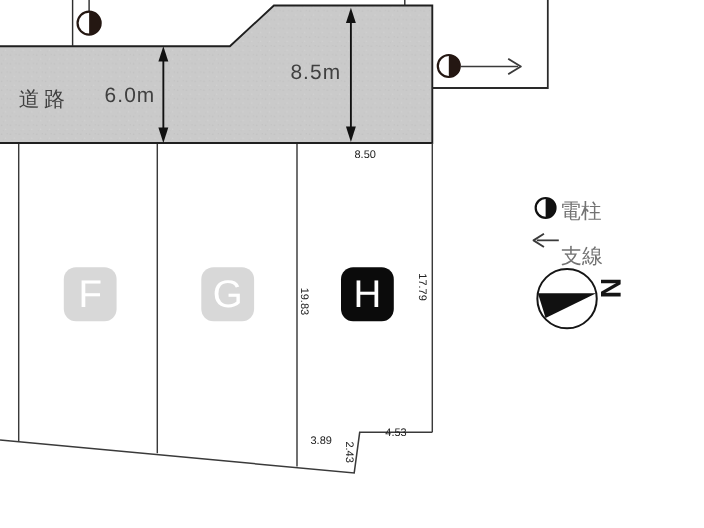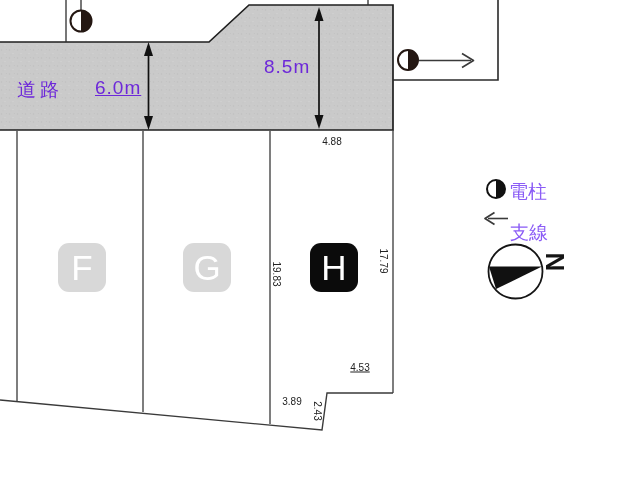--- a/index.html
+++ b/index.html
@@ -2,31 +2,31 @@
 <html><head>
 <meta charset="utf-8">
 <style>
   html,body{margin:0;padding:0;background:#ffffff;}
   .canvas{
     position:relative;width:640px;height:480px;background:#ffffff;overflow:hidden;
     font-family:"Liberation Sans","DejaVu Sans",sans-serif;color:#1e1e1e;
   }
   .canvas svg{position:absolute;left:0;top:0;}
   .lbl{position:absolute;white-space:nowrap;color:#1e1e1e;}
-  .big{font-size:19px;letter-spacing:1px;color:#6d28d9;}
+  .big{font-size:19px;letter-spacing:1px;color:#404040;}
   .dim{font-size:10px;color:#222;transform:translate(-50%,-50%);}
   .dim.rot{transform:translate(-50%,-50%) rotate(90deg);}
   .badge{
     position:absolute;width:48px;height:49px;border-radius:11px;
     display:flex;align-items:center;justify-content:center;
     font-size:35px;font-weight:500;color:#ffffff;
   }
   .badge.light{background:#d8d8d8;}
   .badge.dark{background:#0b0b0b;}
-  .legend-text{font-size:19px;color:#8b5cf6;}
+  .legend-text{font-size:19px;color:#737373;}
   .north{
     position:absolute;left:543px;top:249px;width:24px;height:26px;
     font-size:26px;font-weight:600;color:#151515;
     transform:rotate(90deg);transform-origin:center center;
     display:flex;align-items:center;justify-content:center;
   }
 </style>
 </head>
 <body>
 
@@ -91,27 +91,27 @@
       <path d="M494.5,212.5 L485,218.5 L494.5,224.5" fill="none" stroke="#3a3a3a" stroke-width="1.7" stroke-linejoin="round"></path>
     </g>
 
     <g>
       <circle cx="515.5" cy="271.5" r="27" fill="none" stroke="#151515" stroke-width="1.8"></circle>
       <polygon points="489,266.5 542,266.5 496,289" fill="#111"></polygon>
     </g>
   </svg>
 
   <div class="lbl big" style="left:17px;top:77px;letter-spacing:4px;">道路</div>
-  <div class="lbl big" style="left:95px;top:77px;text-decoration:underline;">6.0m</div>
+  <div class="lbl big" style="left:95px;top:77px;">6.0m</div>
   <div class="lbl big" style="left:264px;top:56px;">8.5m</div>
 
-  <div class="lbl dim" style="left:332px;top:141px;">4.88</div>
+  <div class="lbl dim" style="left:332px;top:141px;">8.50</div>
   <div class="lbl dim rot" style="left:276px;top:274px;">19.83</div>
   <div class="lbl dim rot" style="left:383px;top:261px;">17.79</div>
-  <div class="lbl dim" style="left:360px;top:367px;text-decoration:underline;">4.53</div>
+  <div class="lbl dim" style="left:360px;top:394px;">4.53</div>
   <div class="lbl dim rot" style="left:317px;top:411px;">2.43</div>
   <div class="lbl dim" style="left:292px;top:401px;">3.89</div>
 
   <div class="badge light" style="left:58px;top:243px;">F</div>
   <div class="badge light" style="left:183px;top:243px;">G</div>
   <div class="badge dark" style="left:310px;top:243px;">H</div>
 
   <div class="lbl legend-text" style="left:509px;top:179px;">電柱</div>
   <div class="lbl legend-text" style="left:510px;top:220px;">支線</div>
   <div class="north">N</div>

